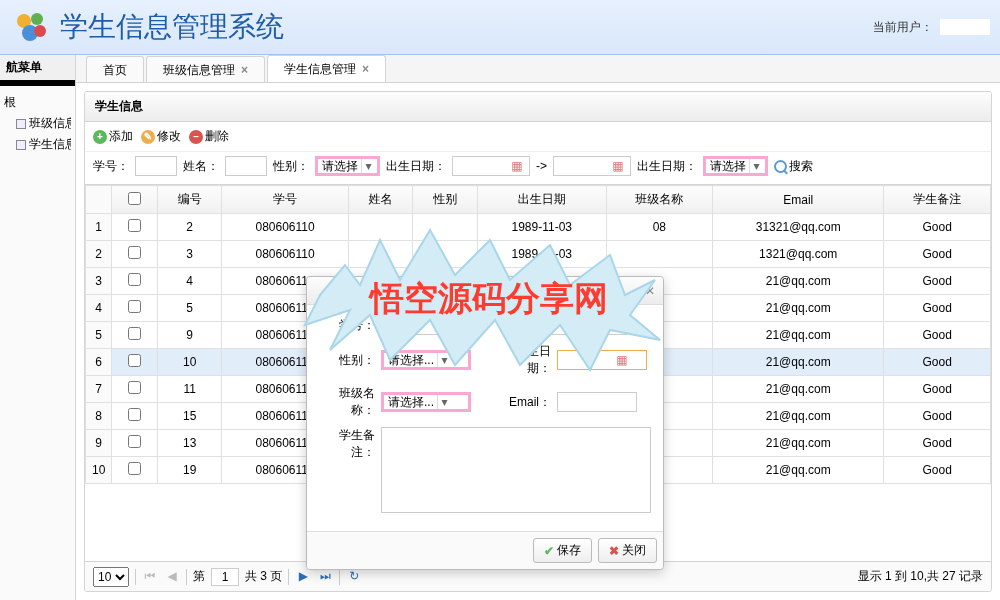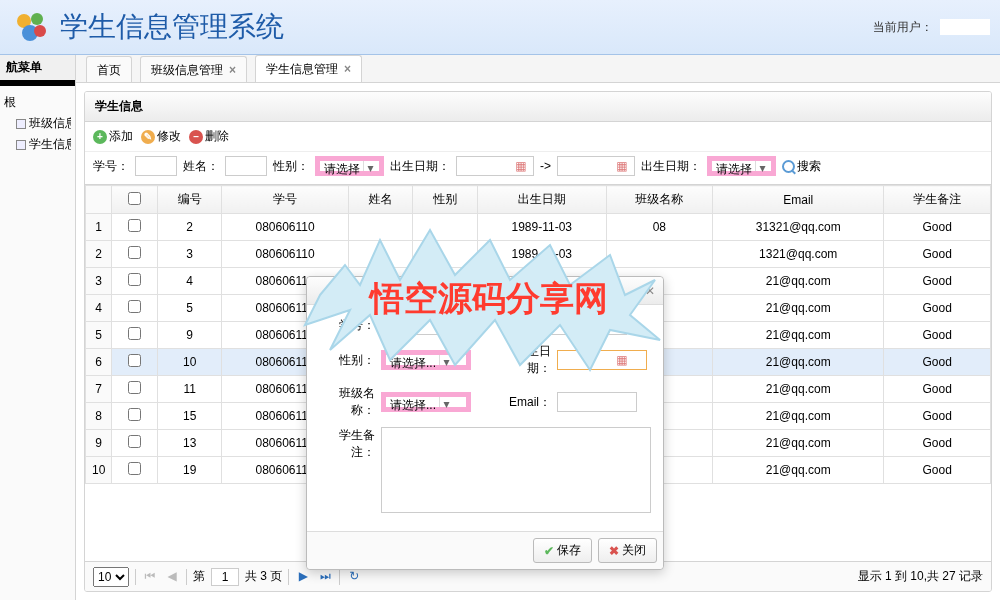--- a/index.html
+++ b/index.html
@@ -12,35 +12,35 @@
 .cur-user-val{display:inline-block;background:#fff;width:50px;height:16px;vertical-align:middle;margin-left:4px}
 .layout{display:flex;height:545px}
 .sidebar{width:76px;border-right:1px solid #d4d4d4;background:#fafafa}
 .side-title{padding:4px 6px;font-weight:bold;border-bottom:6px solid #000000;background:#f0f0f0}
 .tree{padding:6px 4px}
 .tree-root{padding:2px 0}
 .tree-item{padding:2px 0 2px 12px;cursor:pointer;white-space:nowrap;overflow:hidden}
 .tree-icon{display:inline-block;width:10px;height:10px;border:1px solid #888;margin-right:3px;vertical-align:middle;background:#eef}
 .main{flex:1;display:flex;flex-direction:column}
 .tabs{height:28px;background:#f5f5f5;border-bottom:1px solid #d4d4d4;display:flex;align-items:flex-end;padding-left:10px}
-.tab{height:26px;line-height:26px;padding:0 10px;border:1px solid #d4d4d4;border-bottom:none;background:#fafafa;margin-right:8px;border-radius:3px 3px 0 0;cursor:pointer;display:flex;align-items:center}
+.tab{height:26px;line-height:26px;padding:0 16px;border:1px solid #d4d4d4;border-bottom:none;background:#fafafa;margin-right:2px;border-radius:3px 3px 0 0;cursor:pointer;display:flex;align-items:center}
 .tab.active{background:#fff;height:27px}
 .tab-close{margin-left:6px;color:#888;font-weight:bold}
 .panel{flex:1;margin:8px;border:1px solid #d4d4d4;border-radius:3px;display:flex;flex-direction:column;overflow:hidden}
 .panel-title{background:linear-gradient(#fdfdfd,#ececec);border-bottom:1px solid #d4d4d4;padding:6px 10px;font-weight:bold}
 .toolbar{padding:6px 8px;border-bottom:1px solid #eee;display:flex;align-items:center;gap:8px}
 .tbtn{cursor:pointer;display:inline-flex;align-items:center;gap:2px}
 .ico{display:inline-block;width:14px;height:14px;border-radius:50%;text-align:center;line-height:14px;color:#fff;font-weight:bold;font-size:10px}
 .ico-add{background:#5cb85c}
 .ico-edit{background:#f0ad4e}
 .ico-del{background:#d9534f}
 .filter{padding:4px 8px 8px;display:flex;align-items:center;gap:6px;border-bottom:1px solid #d4d4d4;flex-wrap:nowrap}
 .filter label{white-space:nowrap}
 .filter input[type=text]{border:1px solid #ccc;height:20px;padding:0 3px}
-.combo{border:5px solid #f9a8d4;height:20px;display:inline-flex;background:#fff;padding:0 2px 0 4px}
+.combo{border:3px solid #f9a8d4;height:20px;display:inline-flex;align-items:center;background:#fff;padding:0 2px 0 4px}
 .combo-arrow{width:14px;text-align:center;color:#666;border-left:1px solid #ddd;margin-left:3px}
 .datebox{border:1px solid #ccc;height:20px;display:inline-flex;align-items:center;background:#fff;width:78px}
 .datebox input{border:none;width:56px;height:18px}
 .cal-icon{width:16px;text-align:center;color:#d77}
 .mag{display:inline-block;width:13px;height:13px;border:2px solid #5b9bd5;border-radius:50%;position:relative}
 .mag::after{content:"";position:absolute;width:5px;height:2px;background:#5b9bd5;transform:rotate(45deg);bottom:-2px;right:-3px}
 .grid{flex:1;overflow:auto}
 table{width:100%;border-collapse:collapse}
 th,td{border:1px solid #e0e0e0;padding:5px 6px;text-align:center;background:#fff}
 th{background:linear-gradient(#fdfdfd,#f0f0f0);font-weight:normal}

